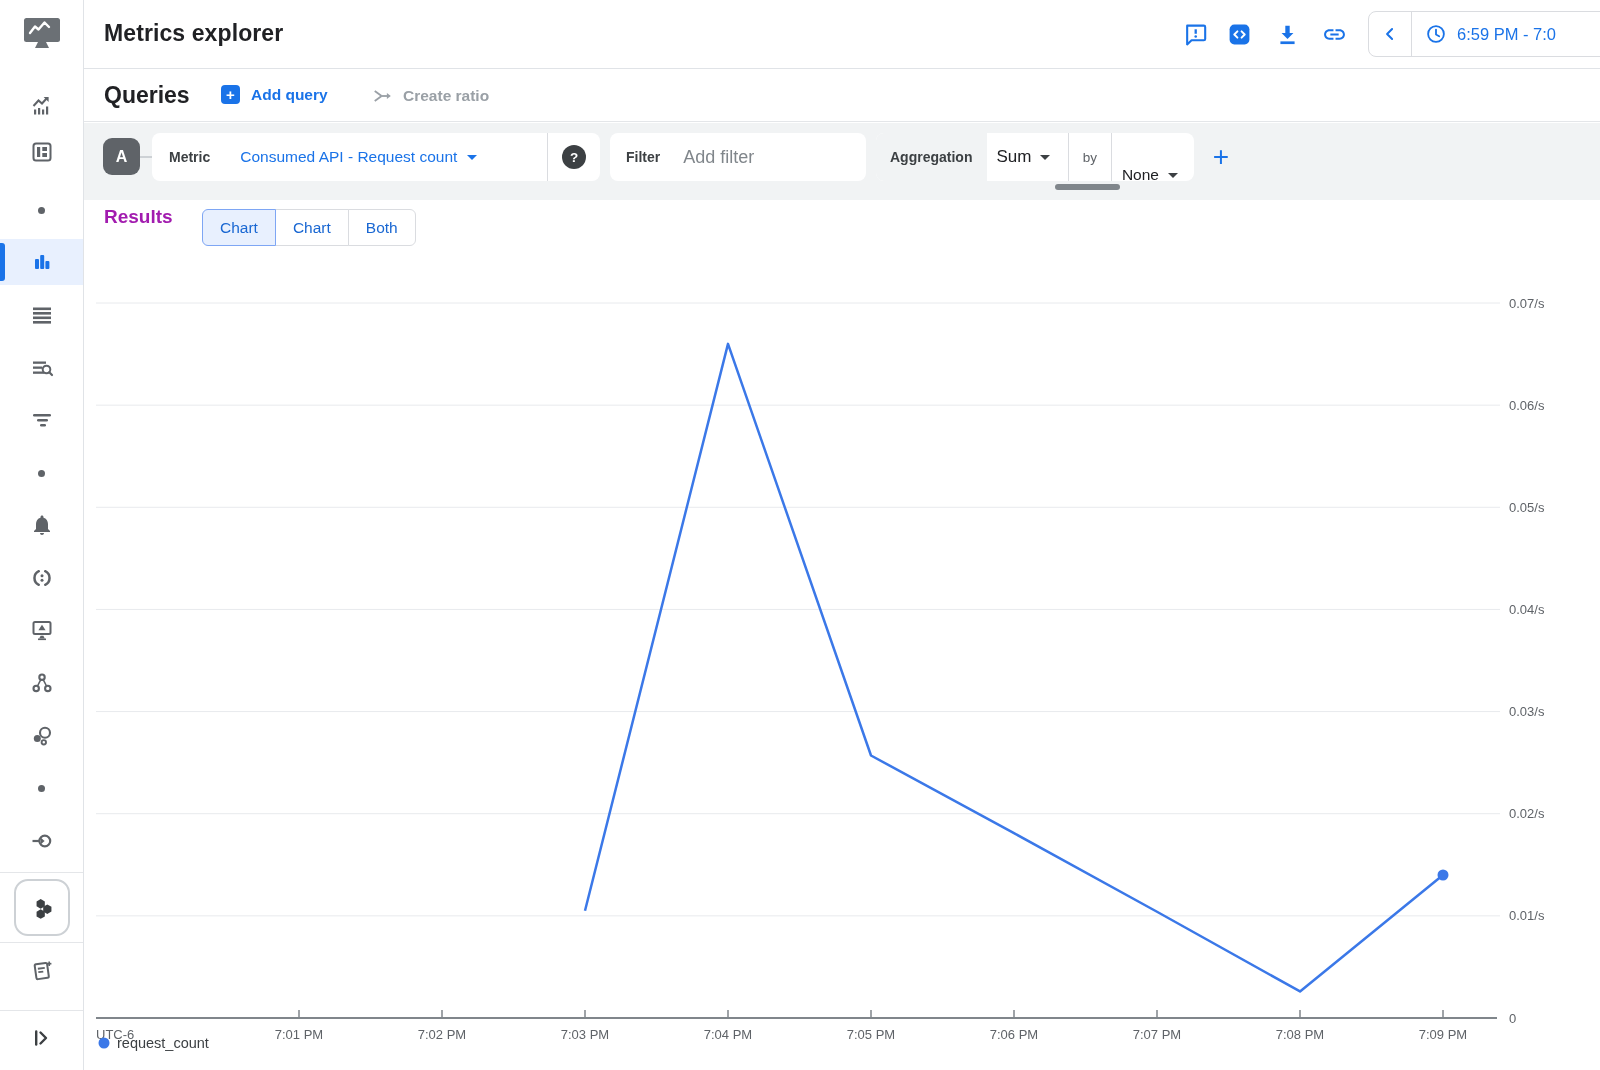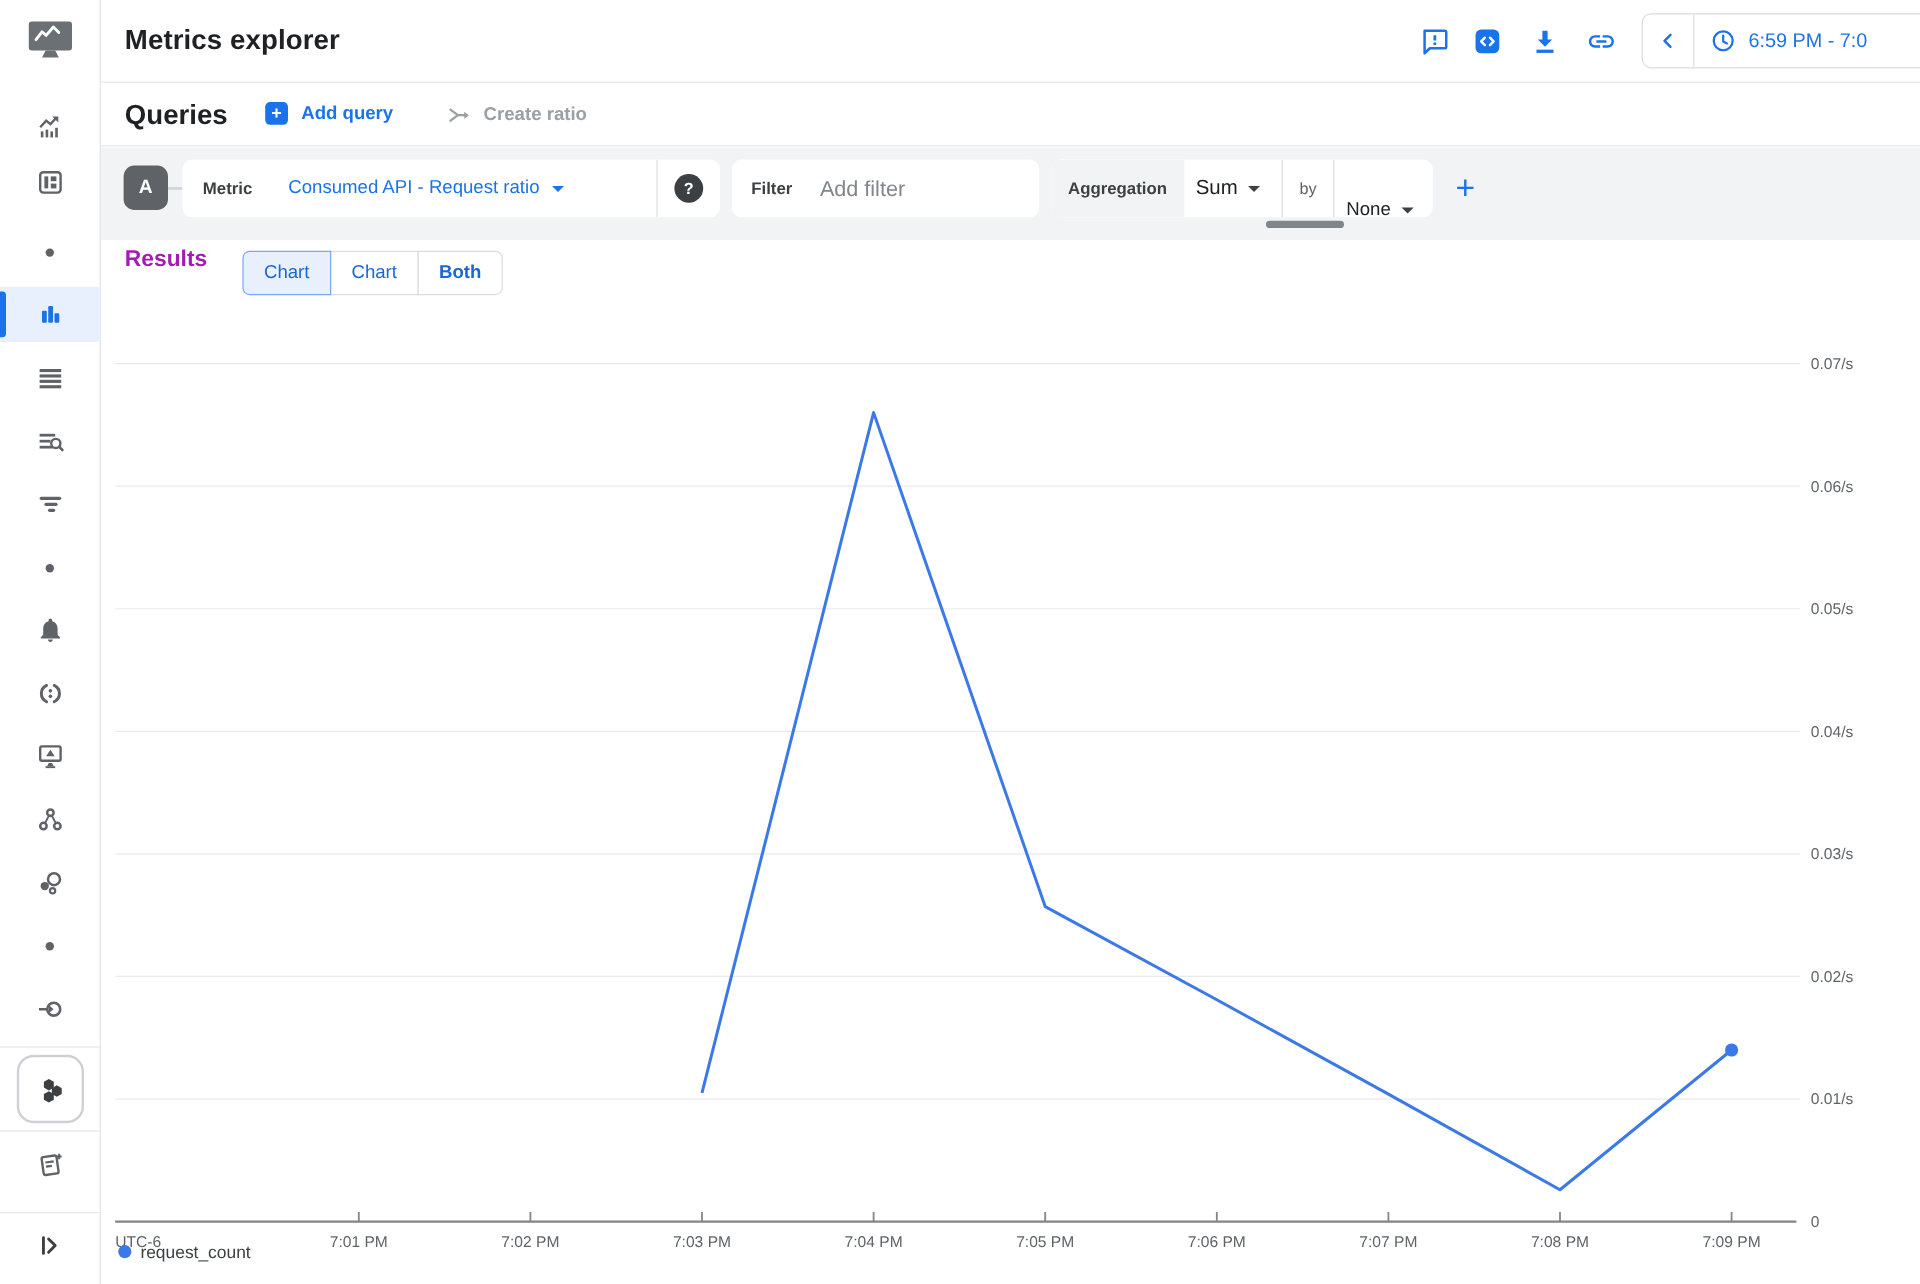--- a/index.html
+++ b/index.html
@@ -62,21 +62,21 @@
   #by-value { font-size:15.5px; color:#202124; cursor:pointer; display:flex; align-items:center; gap:9px; padding-left:10px;margin-top:36px;}
   #agg-spacer1 { width:22px; } #agg-spacer2 { width:20px; }
   #plus-button { position:absolute; left:1119px; top:10px; width:36px; height:48px; color:#1a73e8; font-size:28px; font-weight:400; display:flex; align-items:center; justify-content:center; cursor:pointer;}
   #drag-handle { position:absolute; left:971px; top:61px; width:65px; height:6px; border-radius:3px; background:#80868b; cursor:row-resize;}
 
   
   #results-heading { position:absolute; left:104px; top:206px; font-size:19px; color:#a21caf;text-align:center;}
   #view-toggle { position:absolute; left:202px; top:209px; height:37px; display:flex; }
   .tab { border:1px solid #dadce0; background:#fff; color:#1967d2; font-size:15.5px; padding:0 17px; line-height:35px; margin-left:-1px; cursor:pointer; position:relative;}
   .tab:first-child { border-radius:6px 0 0 6px; margin-left:0; }
-  .tab:last-child { border-radius:0 6px 6px 0;font-weight:bold; }
+  .tab:last-child { border-radius:0 6px 6px 0; }
   .tab.selected { background:#e8f0fe; border-color:#7ea6f4; z-index:2; }
 
   #chart-wrap { position:absolute; left:0; top:250px; width:1600px; height:820px; }
 </style>
 </head>
 <body>
 <div id="app">
 
   <nav id="sidebar">
     <div id="logo-cell">
@@ -269,21 +269,21 @@
     </div>
   </section>
 
   <section id="builder">
     <div id="query-letter">A</div>
     <div id="connector"></div>
 
     <div class="chip" id="metric-chip">
       <span class="chip-label" id="metric-label">Metric</span>
       <span id="metric-value">
-        <span>Consumed API - Request ratio</span>
+        <span>Consumed API - Request count</span>
         <span class="caret"></span>
       </span>
       <span id="metric-spacer"></span>
       <span id="metric-sep"></span>
       <span id="help-cell">
         <span id="help-circle">?</span>
       </span>
     </div>
 
     <div class="chip" id="filter-chip">

